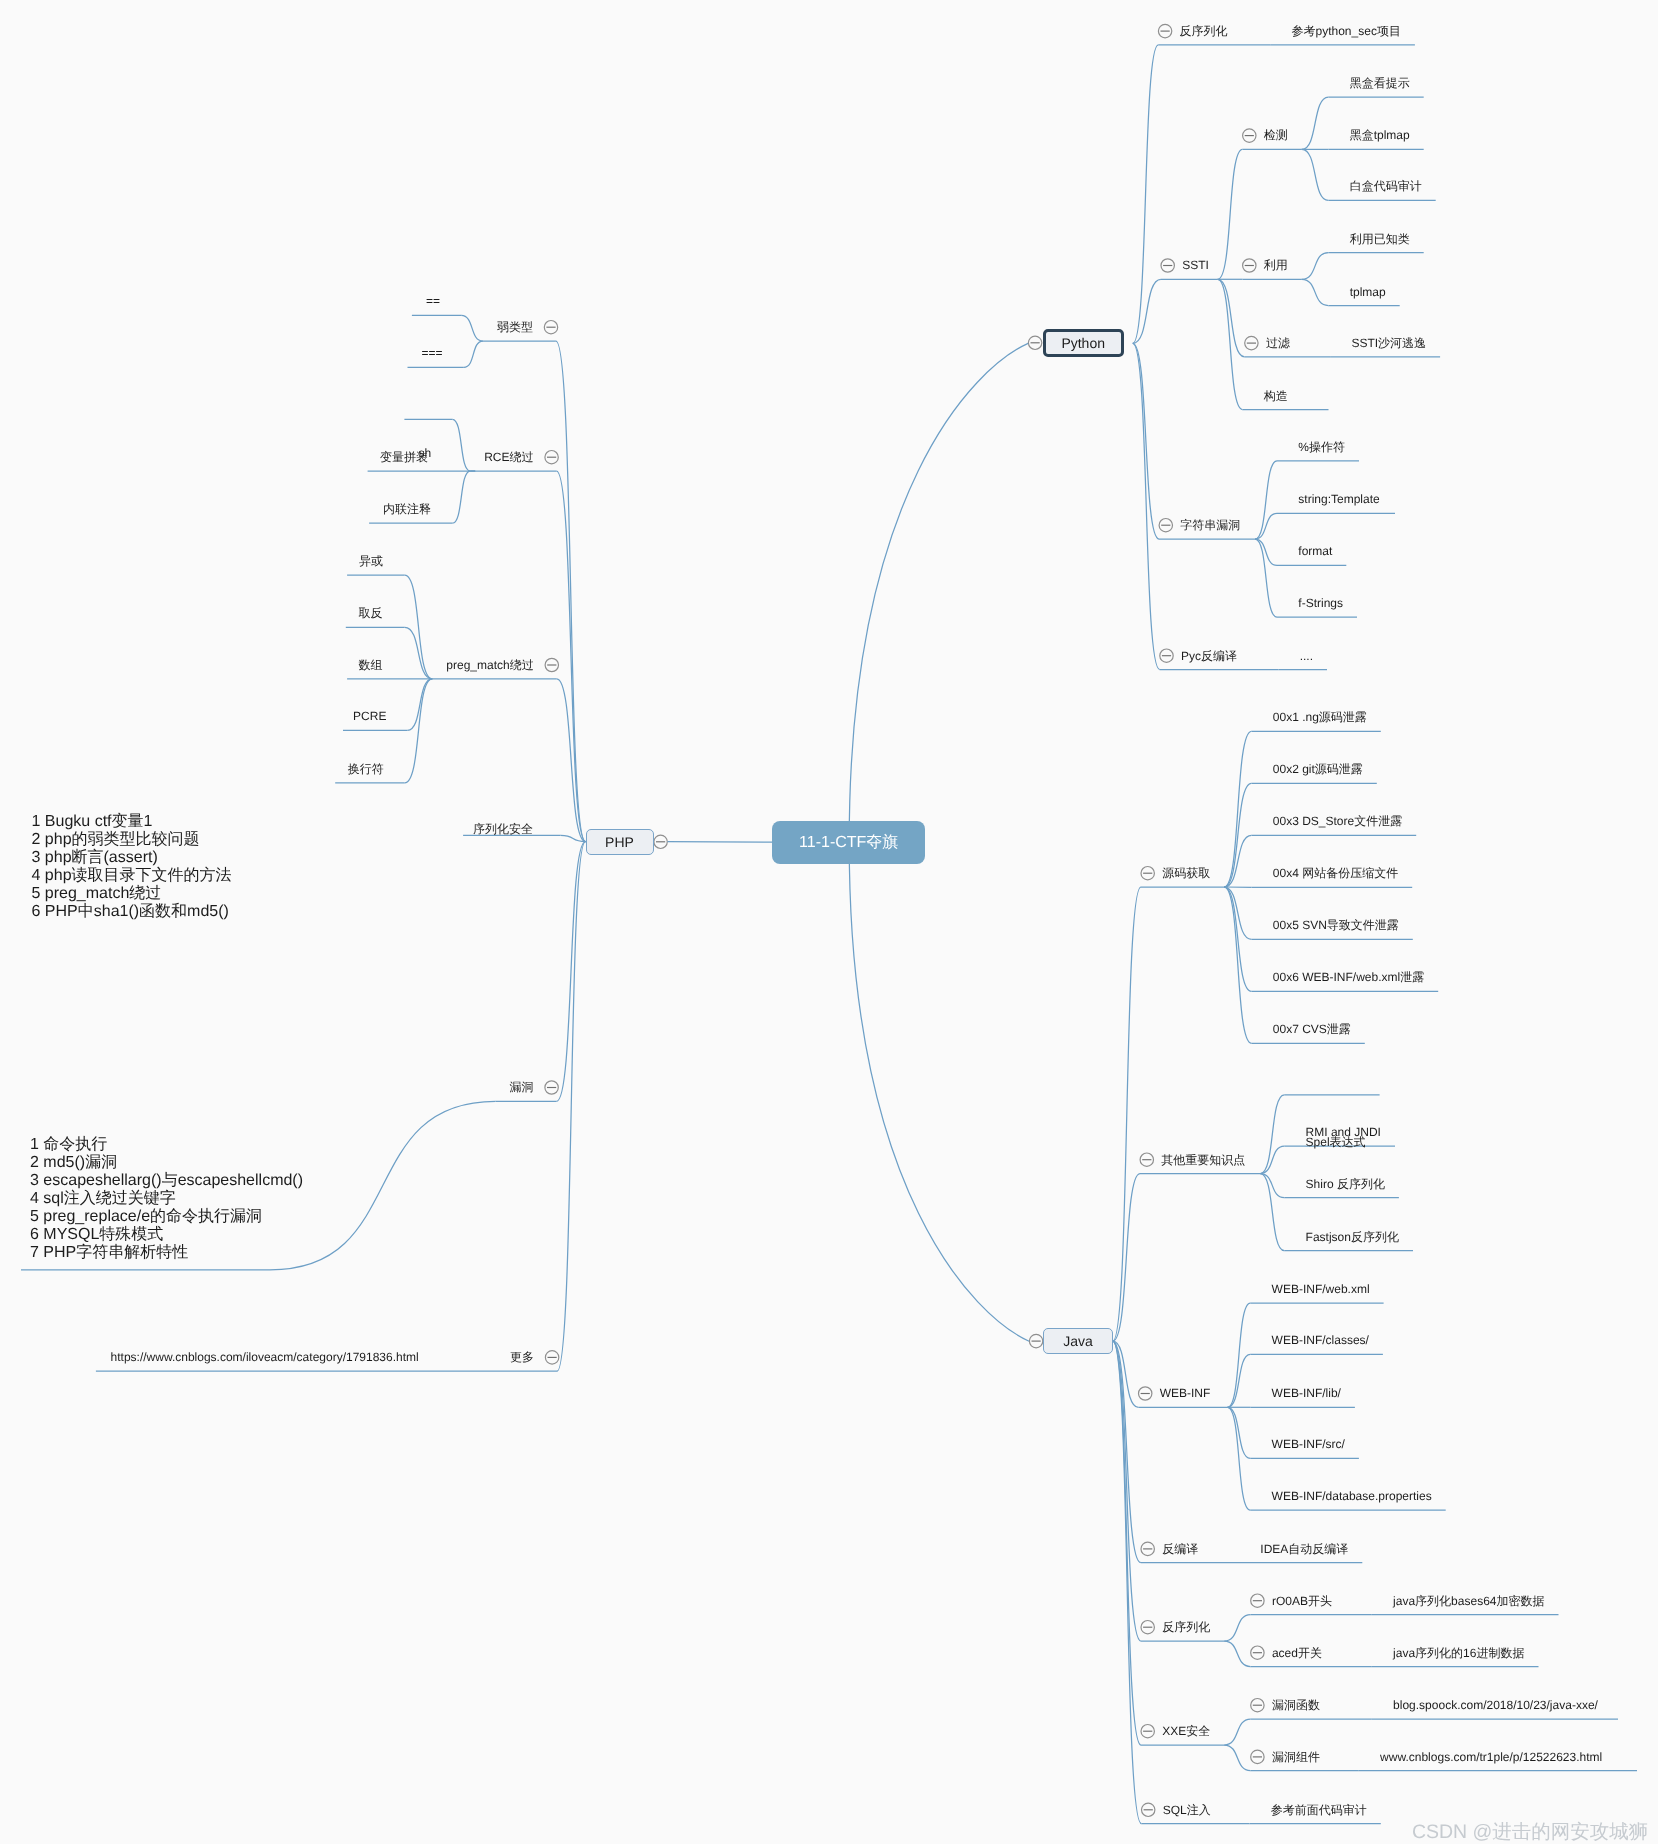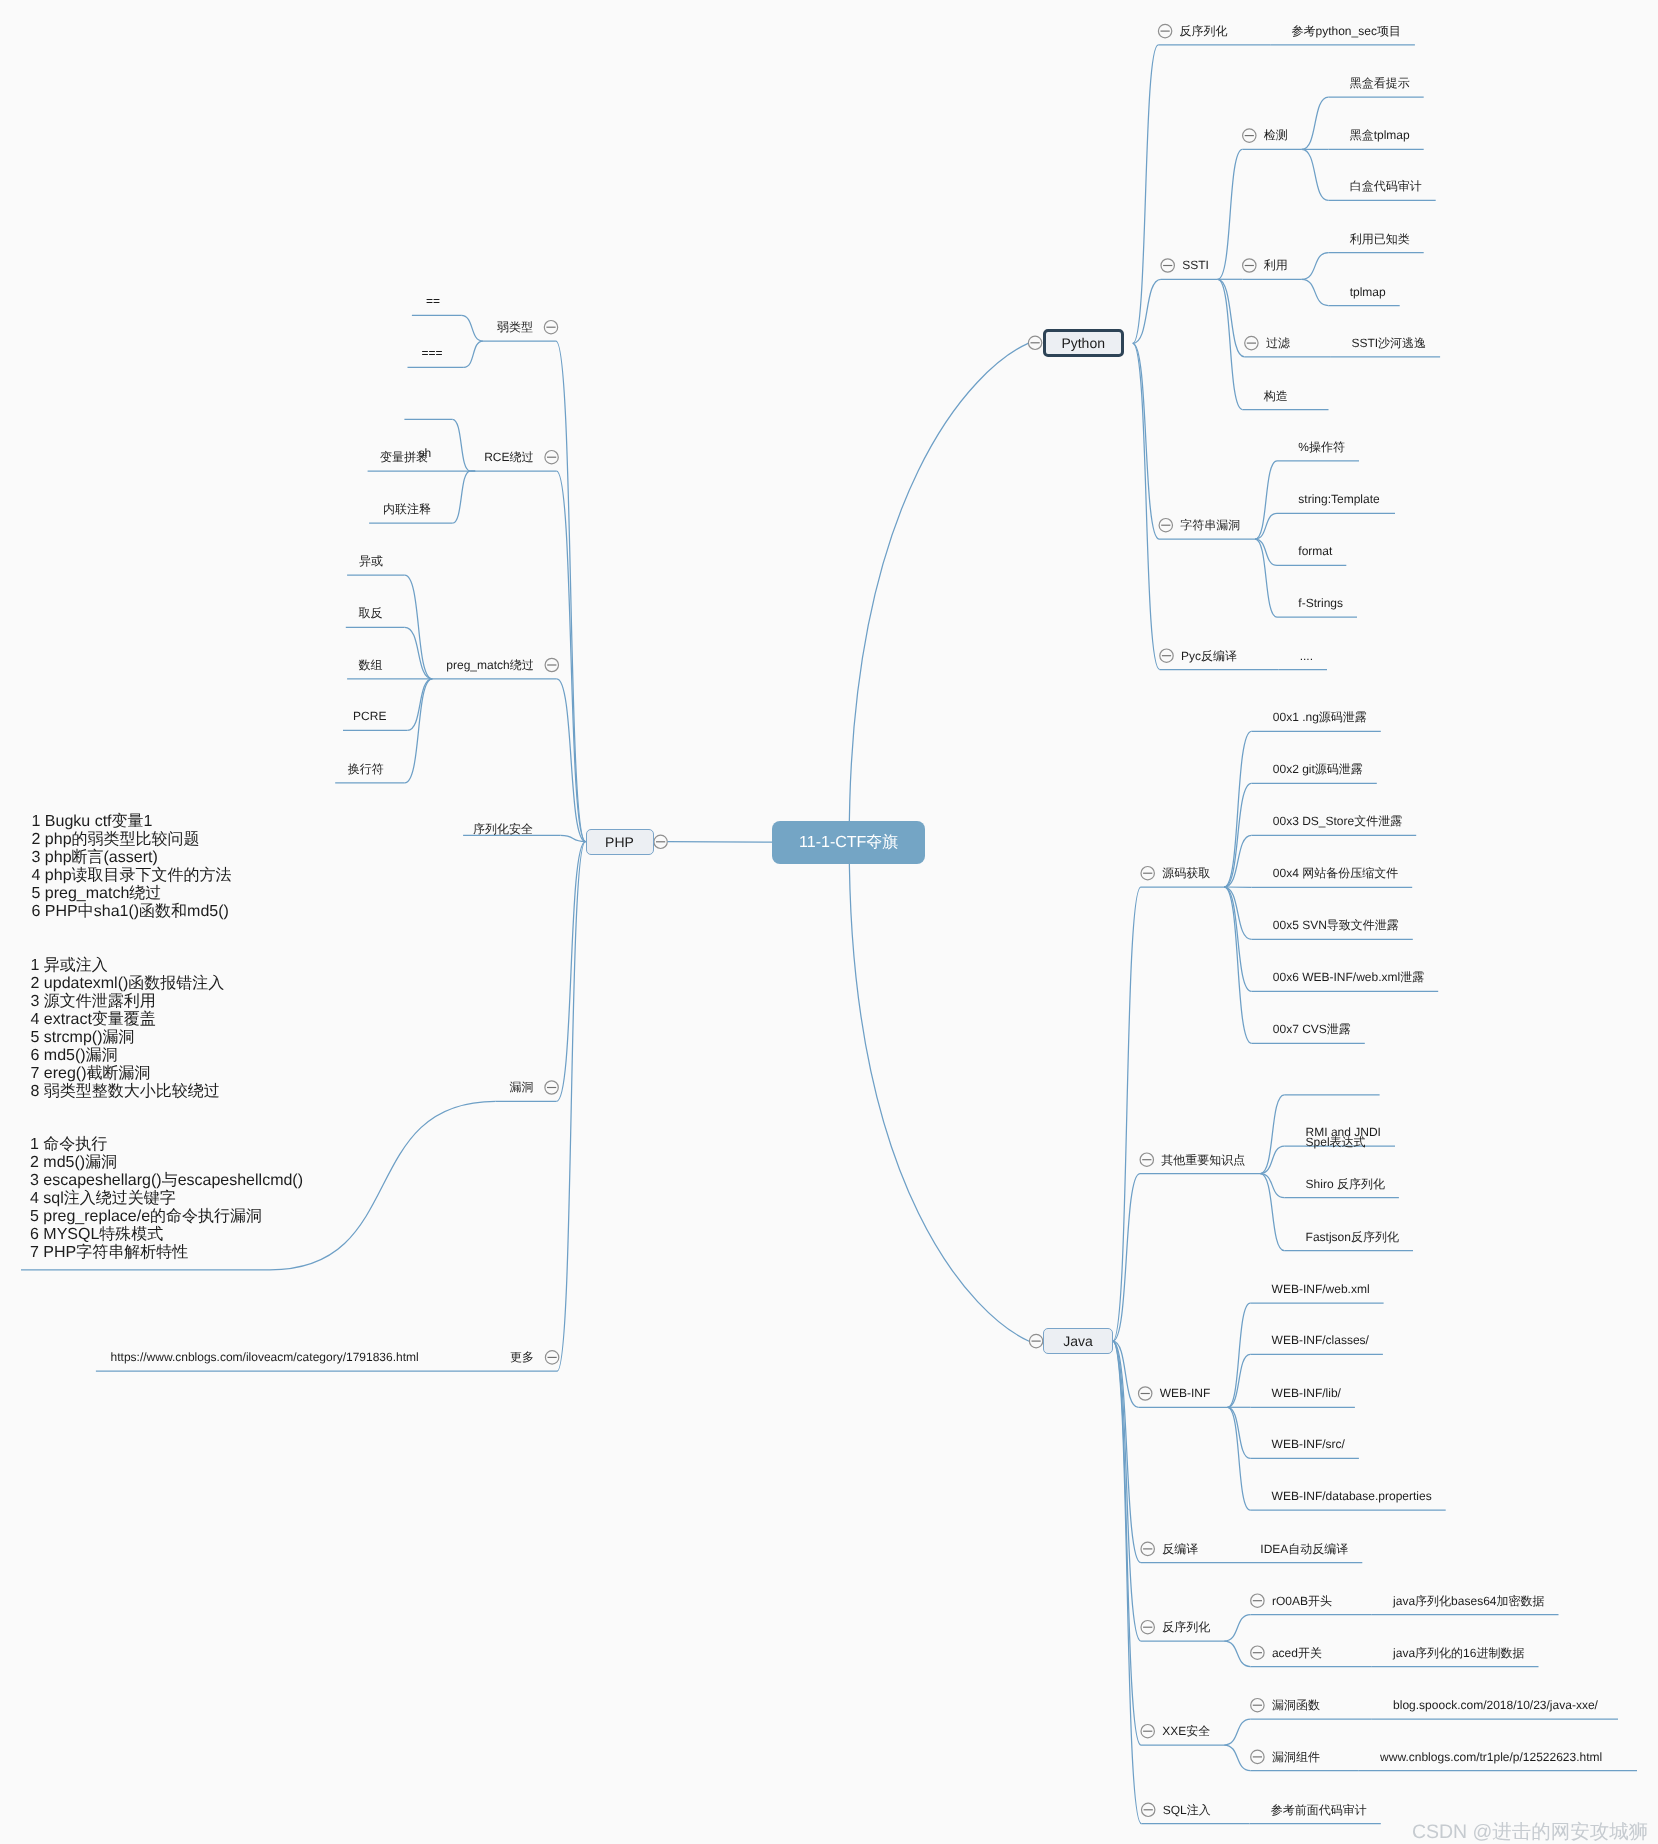--- a/index.html
+++ b/index.html
@@ -289,30 +289,20 @@
 
   <div class="notes" id="note-block-1" style="left: 31.5px; top: 813.1px;">
     <div>1 Bugku ctf变量1</div>
     <div>2 php的弱类型比较问题</div>
     <div>3 php断言(assert)</div>
     <div>4 php读取目录下文件的方法</div>
     <div>5 preg_match绕过</div>
     <div>6 PHP中sha1()函数和md5()</div>
   </div>
 
-  <div class="notes" id="note-block-2" style="left: 30.5px; top: 957.4px;">
-    <div>1 异或注入</div>
-    <div>2 updatexml()函数报错注入</div>
-    <div>3 源文件泄露利用</div>
-    <div>4 extract变量覆盖</div>
-    <div>5 strcmp()漏洞</div>
-    <div>6 md5()漏洞</div>
-    <div>7 ereg()截断漏洞</div>
-    <div>8 弱类型整数大小比较绕过</div>
-  </div>
 
   <div class="notes" id="note-block-3" style="left: 30px; top: 1136.4px;">
     <div>1 命令执行</div>
     <div>2 md5()漏洞</div>
     <div>3 escapeshellarg()与escapeshellcmd()</div>
     <div>4 sql注入绕过关键字</div>
     <div>5 preg_replace/e的命令执行漏洞</div>
     <div>6 MYSQL特殊模式</div>
     <div>7 PHP字符串解析特性</div>
   </div>

